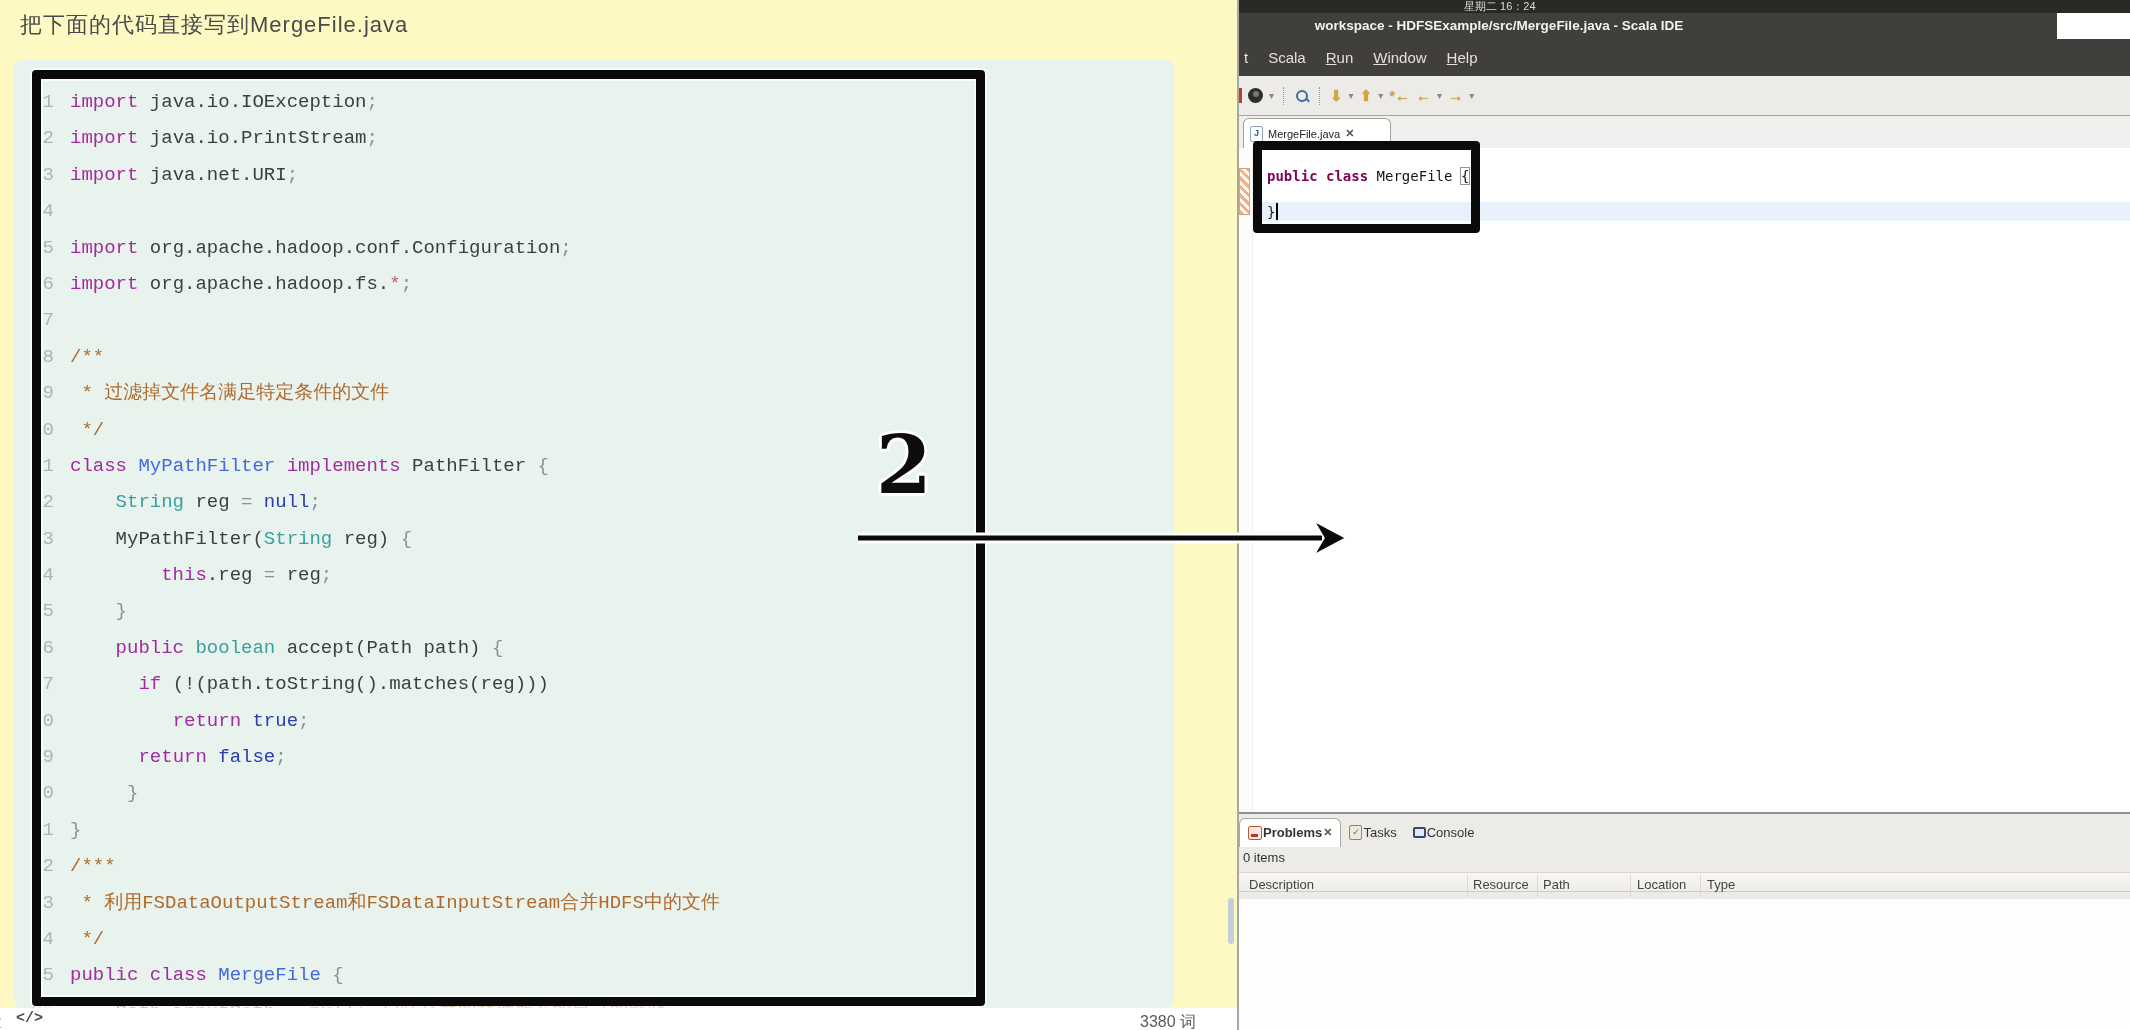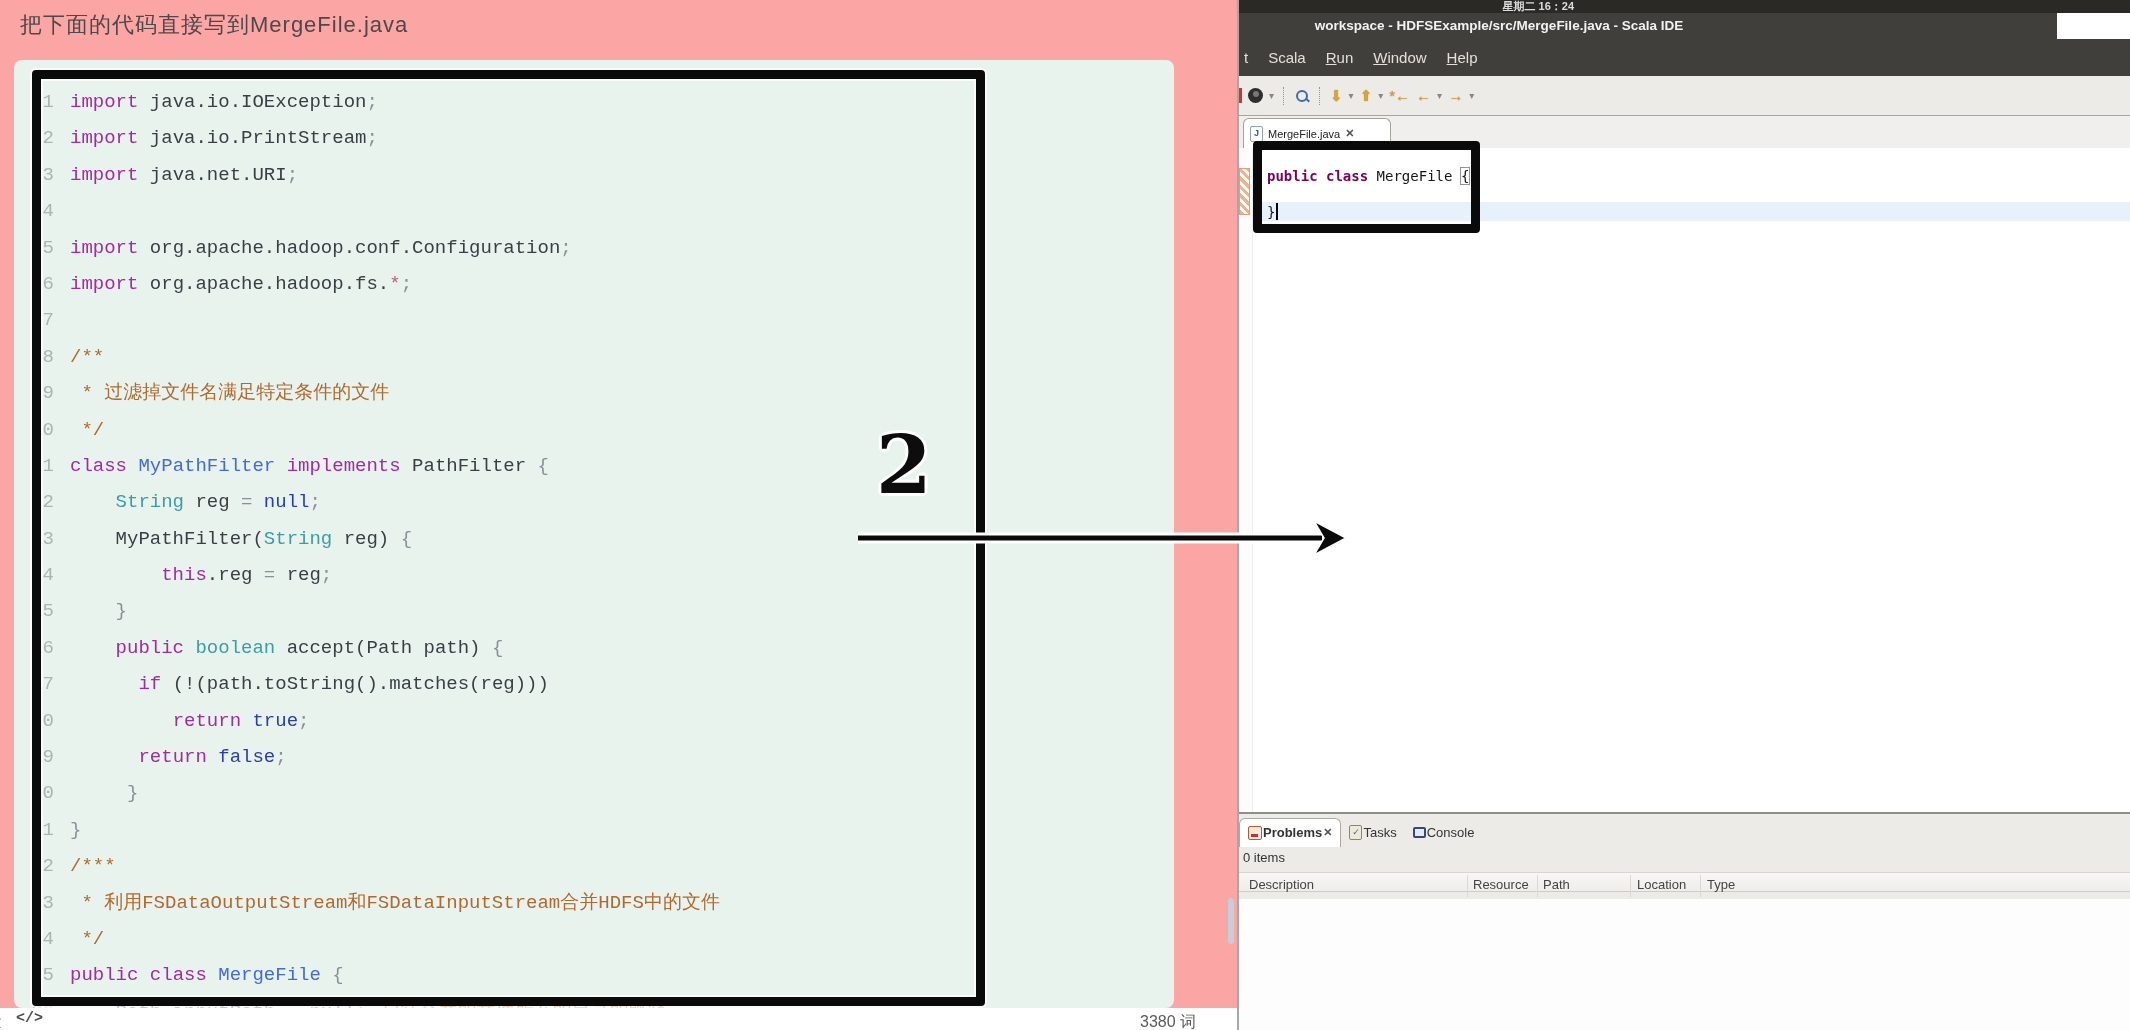--- a/index.html
+++ b/index.html
@@ -1,20 +1,20 @@
 <!DOCTYPE html>
 <html><head>
 <meta charset="utf-8">
 <style>
   html,body{margin:0;padding:0;}
   #root{position:relative;width:2130px;height:1030px;background:#ffffff;overflow:hidden;
         font-family:"Liberation Sans",sans-serif;}
 
   
-  #left-pane{position:absolute;left:0;top:0;width:1484px;height:1030px;background:#fca5a5;}
+  #left-pane{position:absolute;left:0;top:0;width:1484px;height:1030px;background:#fef9c3;}
   #doc-heading{position:absolute;left:20px;top:10px;font-size:22px;color:#4a4a4a;
                font-family:"Liberation Sans",sans-serif;letter-spacing:1px;}
   #code-block{position:absolute;left:14px;top:60px;width:1160px;height:948px;
               background:#e9f3ee;border-radius:8px;overflow:hidden;}
   #code-lines{position:absolute;left:0;top:24px;width:100%;
               font-family:"Liberation Mono","DejaVu Sans Mono",monospace;font-size:19px;}
   .code-line{height:36.4px;line-height:36.4px;white-space:pre;}
   .ln{display:inline-block;width:40px;text-align:right;color:#a9b6b1;margin-right:16px;}
   .tk-k{color:#a32aa0;} .tk-t{color:#3a9f9f;} .tk-c{color:#4169e1;} .tk-l{color:#2b3cb0;}
   .tk-m{color:#b06a2d;} .tk-p{color:#3a3f45;} .tk-o{color:#8a8f99;} .tk-x{color:#c05b78;}
@@ -34,22 +34,22 @@
   #word-count{position:absolute;left:1140px;top:4px;font-size:16px;color:#5a5a5a;}
   #left-scroll-thumb{position:absolute;left:1228px;top:898px;width:6px;height:46px;
                      background:#c3cfdb;border-radius:3px;}
 
   
   #divider{position:absolute;left:1237px;top:0;width:2px;height:1030px;background:#a7a7a5;}
 
   
   #right-pane{position:absolute;left:1239px;top:0;width:891px;height:1030px;background:#fff;}
   #ubuntu-bar{position:absolute;left:0;top:0;width:891px;height:13px;background:#2b2926;}
-  #clock{position:absolute;left:225px;top:0px;width:110px;text-align:right;font-size:11px;
-         color:#dcdcdc;line-height:13px;font-weight:bold;}
+  #clock{position:absolute;left:225px;top:0px;width:110px;text-align:left;font-size:11px;
+         color:#dcdcdc;line-height:13px;font-weight:normal;}
   #titlebar{position:absolute;left:0;top:13px;width:818px;height:26px;background:#413f3b;}
   #window-title{position:absolute;left:0;top:5px;width:520px;text-align:center;
                 font-size:13.5px;font-weight:bold;color:#f2f2f2;}
   #menubar{position:absolute;left:0;top:39px;width:891px;height:37px;background:#413f3b;
            display:flex;align-items:center;gap:20px;padding-left:5px;box-sizing:border-box;}
   .menu-item{font-size:15px;color:#e4e0d8;}
   .menu-item u{text-decoration:underline;}
   #toolbar{position:absolute;left:0;top:76px;width:891px;height:40px;background:#edebe7;
            border-bottom:1px solid #a8a49e;display:flex;align-items:center;gap:6px;
            padding-left:0;box-sizing:border-box;}

